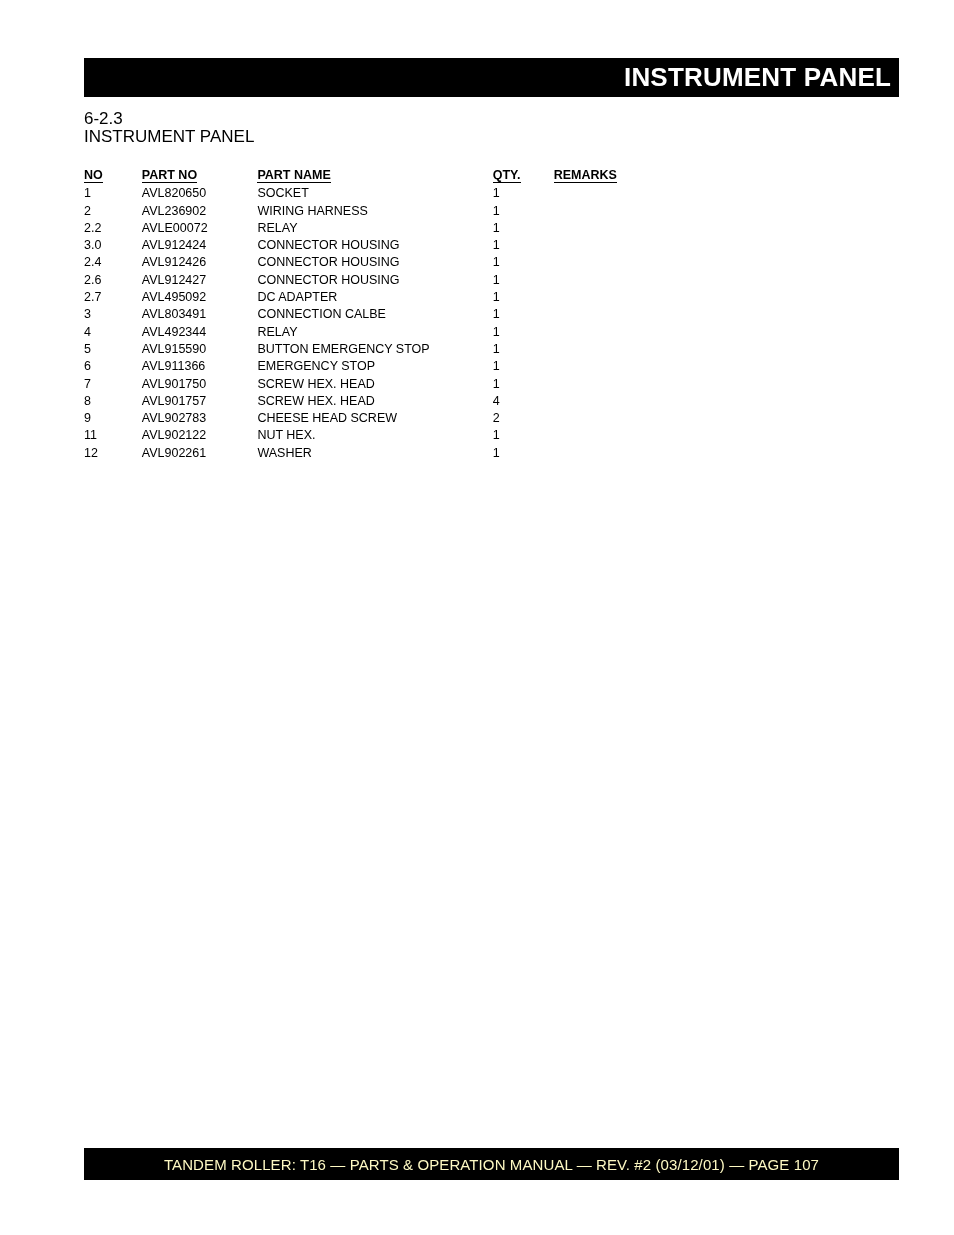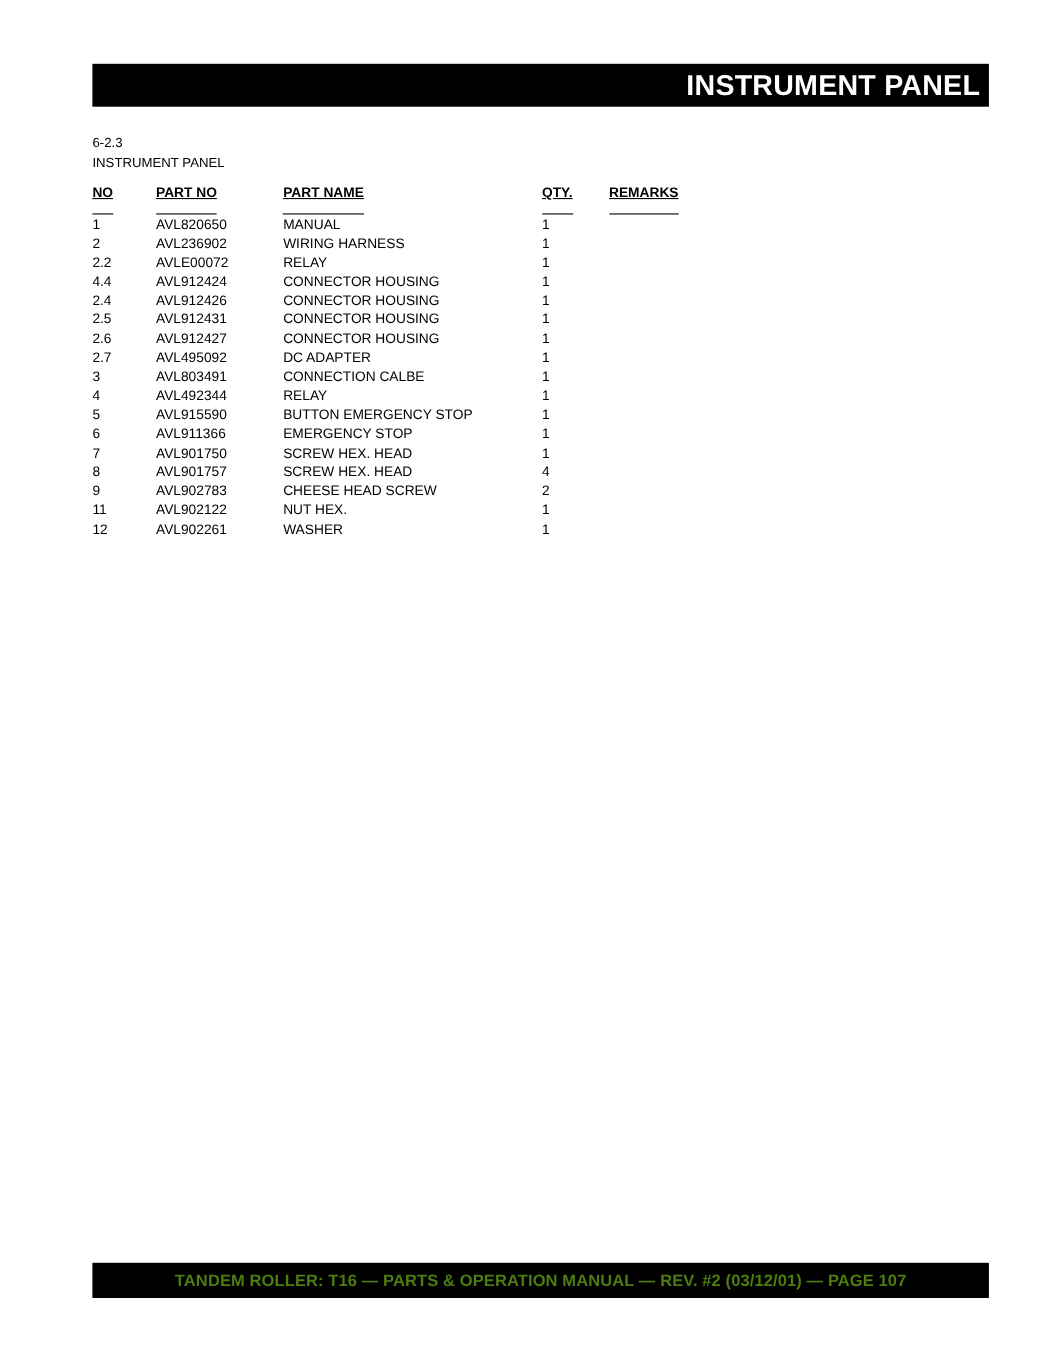--- a/index.html
+++ b/index.html
@@ -34,22 +34,22 @@
     font-weight: bold;
     letter-spacing: 0.2px;
     padding-right: 8px;
     white-space: nowrap;
   }
 
   
   .section-block {
     position: absolute;
     left: 84px;
-    top: 122px;
-    font-size: 12px;
+    top: 110px;
+    font-size: 17px;
     line-height: 17.5px;
   }
   .section-number, .section-name {
     white-space: nowrap;
   }
 
   
   .parts-table {
     position: absolute;
     left: 84px;
@@ -68,47 +68,46 @@
     line-height: 17.3px;
     white-space: nowrap;
     font-weight: normal;
   }
   .parts-table th {
     font-weight: bold;
     padding-bottom: 1px;
   }
   .parts-table th span {
     border-bottom: 1.5px solid #000000;
-    padding-bottom: 12px;
+    padding-bottom: 0px;
     display: inline-block;
     line-height: 14px;
-    text-decoration: underline;
   }
   .col-no      { width: 56px; }
   .col-partno  { width: 112px; }
   .col-name    { width: 228px; }
   .col-qty     { width: 59px; }
   .col-remarks { width: 165px; }
 
   
   .footer-bar {
     position: absolute;
     left: 84px;
     top: 1148px;
     width: 815px;
     height: 32px;
     background: #000000;
     display: flex;
     align-items: center;
     justify-content: center;
   }
   .footer-text {
-    color: #4d7c0f;
+    color: #fef9c3;
     font-size: 15px;
-    font-weight: bold;
+    font-weight: normal;
     white-space: nowrap;
     letter-spacing: 0.1px;
   }
 </style>
 </head>
 <body>
 
 <div class="header-bar">
   <div class="header-title">INSTRUMENT PANEL</div>
 </div>
@@ -135,55 +134,48 @@
       </th>
       <th class="col-remarks">
         <span>REMARKS</span>
       </th>
     </tr>
   </thead>
   <tbody id="parts-table-body">
       <tr>
         <td class="col-no">1</td>
         <td class="col-partno">AVL820650</td>
-        <td class="col-name">MANUAL</td>
+        <td class="col-name">SOCKET</td>
         <td class="col-qty">1</td>
         <td class="col-remarks"></td>
       </tr>
       <tr>
         <td class="col-no">2</td>
         <td class="col-partno">AVL236902</td>
         <td class="col-name">WIRING HARNESS</td>
         <td class="col-qty">1</td>
         <td class="col-remarks"></td>
       </tr>
       <tr>
         <td class="col-no">2.2</td>
         <td class="col-partno">AVLE00072</td>
         <td class="col-name">RELAY</td>
         <td class="col-qty">1</td>
         <td class="col-remarks"></td>
       </tr>
       <tr>
-        <td class="col-no">4.4</td>
+        <td class="col-no">3.0</td>
         <td class="col-partno">AVL912424</td>
         <td class="col-name">CONNECTOR HOUSING</td>
         <td class="col-qty">1</td>
         <td class="col-remarks"></td>
       </tr>
       <tr>
         <td class="col-no">2.4</td>
         <td class="col-partno">AVL912426</td>
-        <td class="col-name">CONNECTOR HOUSING</td>
-        <td class="col-qty">1</td>
-        <td class="col-remarks"></td>
-      </tr>
-      <tr>
-        <td class="col-no">2.5</td>
-        <td class="col-partno">AVL912431</td>
         <td class="col-name">CONNECTOR HOUSING</td>
         <td class="col-qty">1</td>
         <td class="col-remarks"></td>
       </tr>
       <tr>
         <td class="col-no">2.6</td>
         <td class="col-partno">AVL912427</td>
         <td class="col-name">CONNECTOR HOUSING</td>
         <td class="col-qty">1</td>
         <td class="col-remarks"></td>

